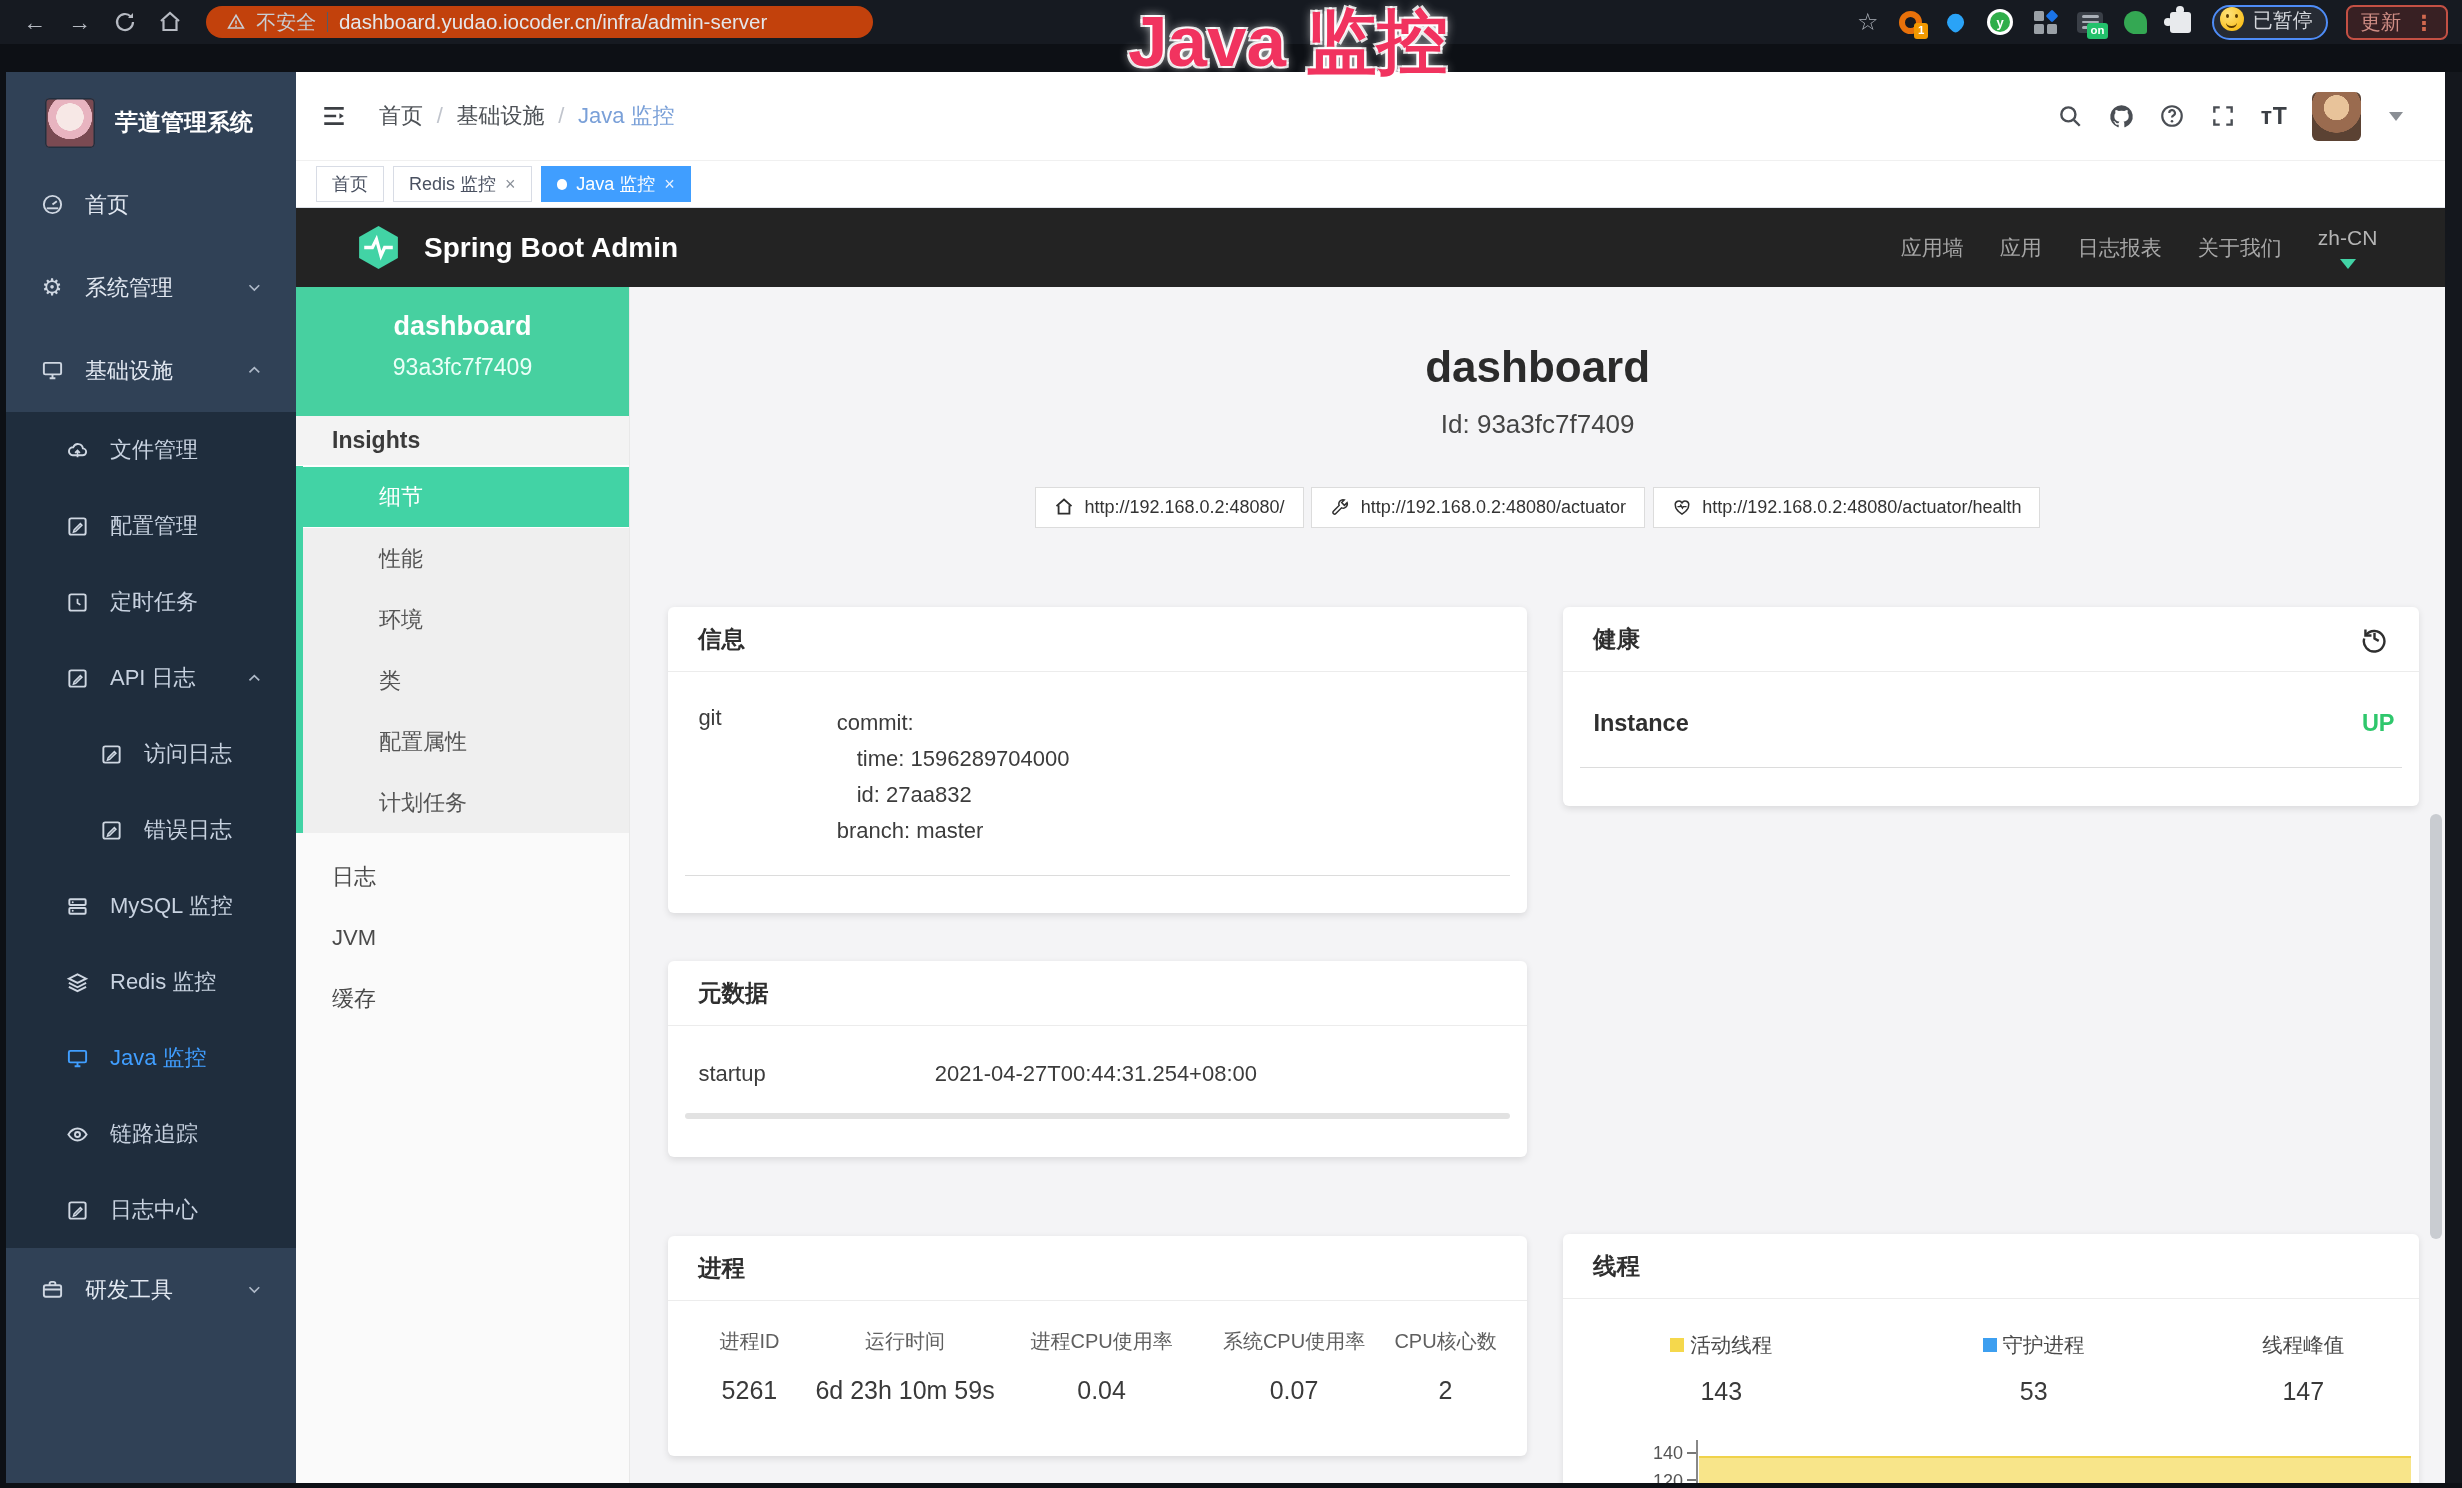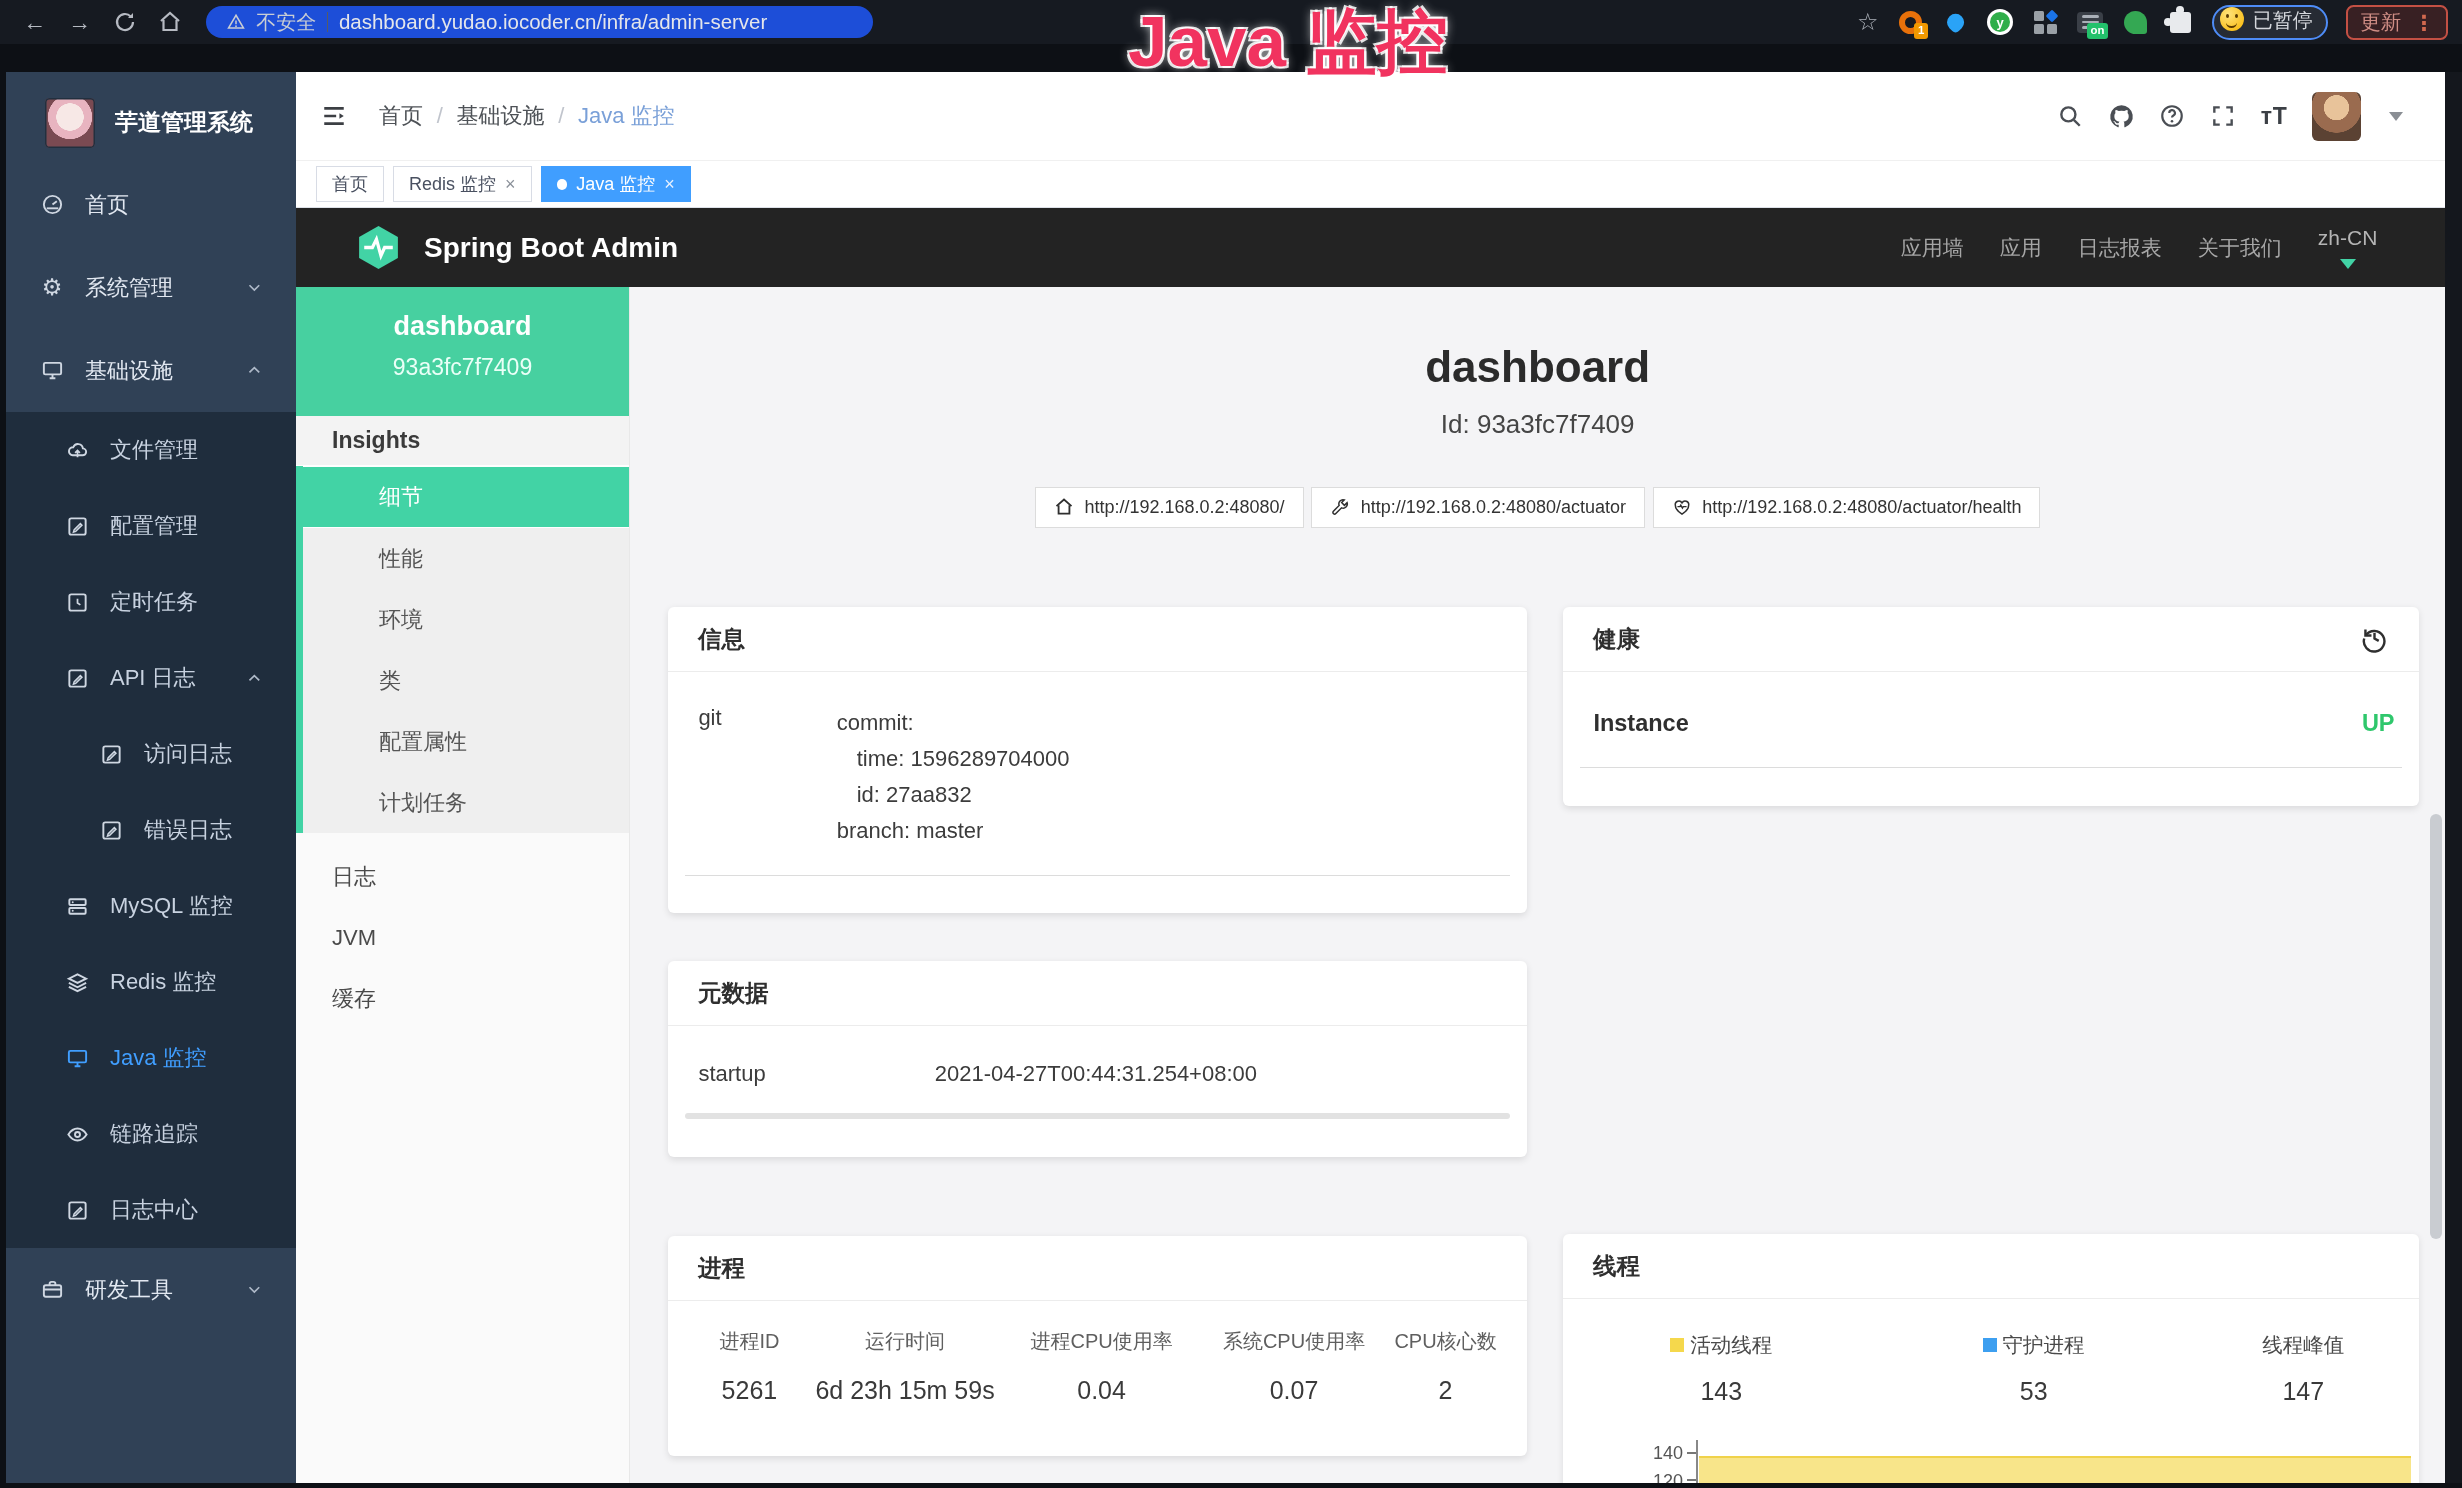--- a/index.html
+++ b/index.html
@@ -3,21 +3,21 @@
 <meta charset="utf-8">
 <style>
   * { margin:0; padding:0; box-sizing:border-box; }
   html,body { width:2462px; height:1489px; overflow:hidden; }
   body { font-family:"Liberation Sans","DejaVu Sans",sans-serif; background:#0d1015; position:relative; }
   svg { display:block; }
 
   
   .chrome { height:44px; background:#161a21; display:flex; align-items:center; padding:0 13.7px 0 18px; position:relative; z-index:5; }
   .nav-btn { width:33px; height:33px; display:flex; align-items:center; justify-content:center; color:#b6bac2; font-size:23px; margin-right:12px; }
-  .url-pill { margin-left:7.6px; height:32px; width:667px; background:#1d4ed8; border-radius:16px; display:flex; align-items:center; padding:0 20px; gap:10.6px; }
+  .url-pill { margin-left:7.6px; height:32px; width:667px; background:#c2410c; border-radius:16px; display:flex; align-items:center; padding:0 20px; gap:10.6px; }
   .warn-icon { width:20px; height:18px; }
   .sec-label { font-size:20px; color:#c9cdd3; white-space:nowrap; }
   .pill-div { width:1.5px; height:20px; background:#555b66; }
   .url-text { font-size:20.5px; color:#e4e6ea; white-space:nowrap; overflow:hidden; }
   .chrome-right { margin-left:auto; display:flex; align-items:center; gap:18px; }
   .star { font-size:24px; color:#aeb3bb; }
   .ext { position:relative; width:27px; height:27px; display:flex; align-items:center; justify-content:center; }
   .ext-badge { position:absolute; right:-4.6px; bottom:-3px; background:#f29900; color:#fff; font-size:11.4px; line-height:1; padding:2.3px 3.8px; border-radius:3px; font-weight:bold; }
   .ext-badge.green { background:#23c16b; }
   .ext1-ring { width:23px; height:23px; border-radius:50%; border:6px solid #e8710a; }
@@ -621,21 +621,21 @@
               <div class="proc-table">
                 <div class="proc-head">
                   <span class="pc1">进程ID</span>
                   <span class="pc2">运行时间</span>
                   <span class="pc3">进程CPU使用率</span>
                   <span class="pc4">系统CPU使用率</span>
                   <span class="pc5">CPU核心数</span>
                 </div>
                 <div class="proc-vals">
                   <span class="pc1">5261</span>
-                  <span class="pc2">6d 23h 15m 59s</span>
+                  <span class="pc2">6d 23h 10m 59s</span>
                   <span class="pc3">0.04</span>
                   <span class="pc4">0.07</span>
                   <span class="pc5">2</span>
                 </div>
               </div>
             </div>
           </div>
 
           <div class="col-right">
 

